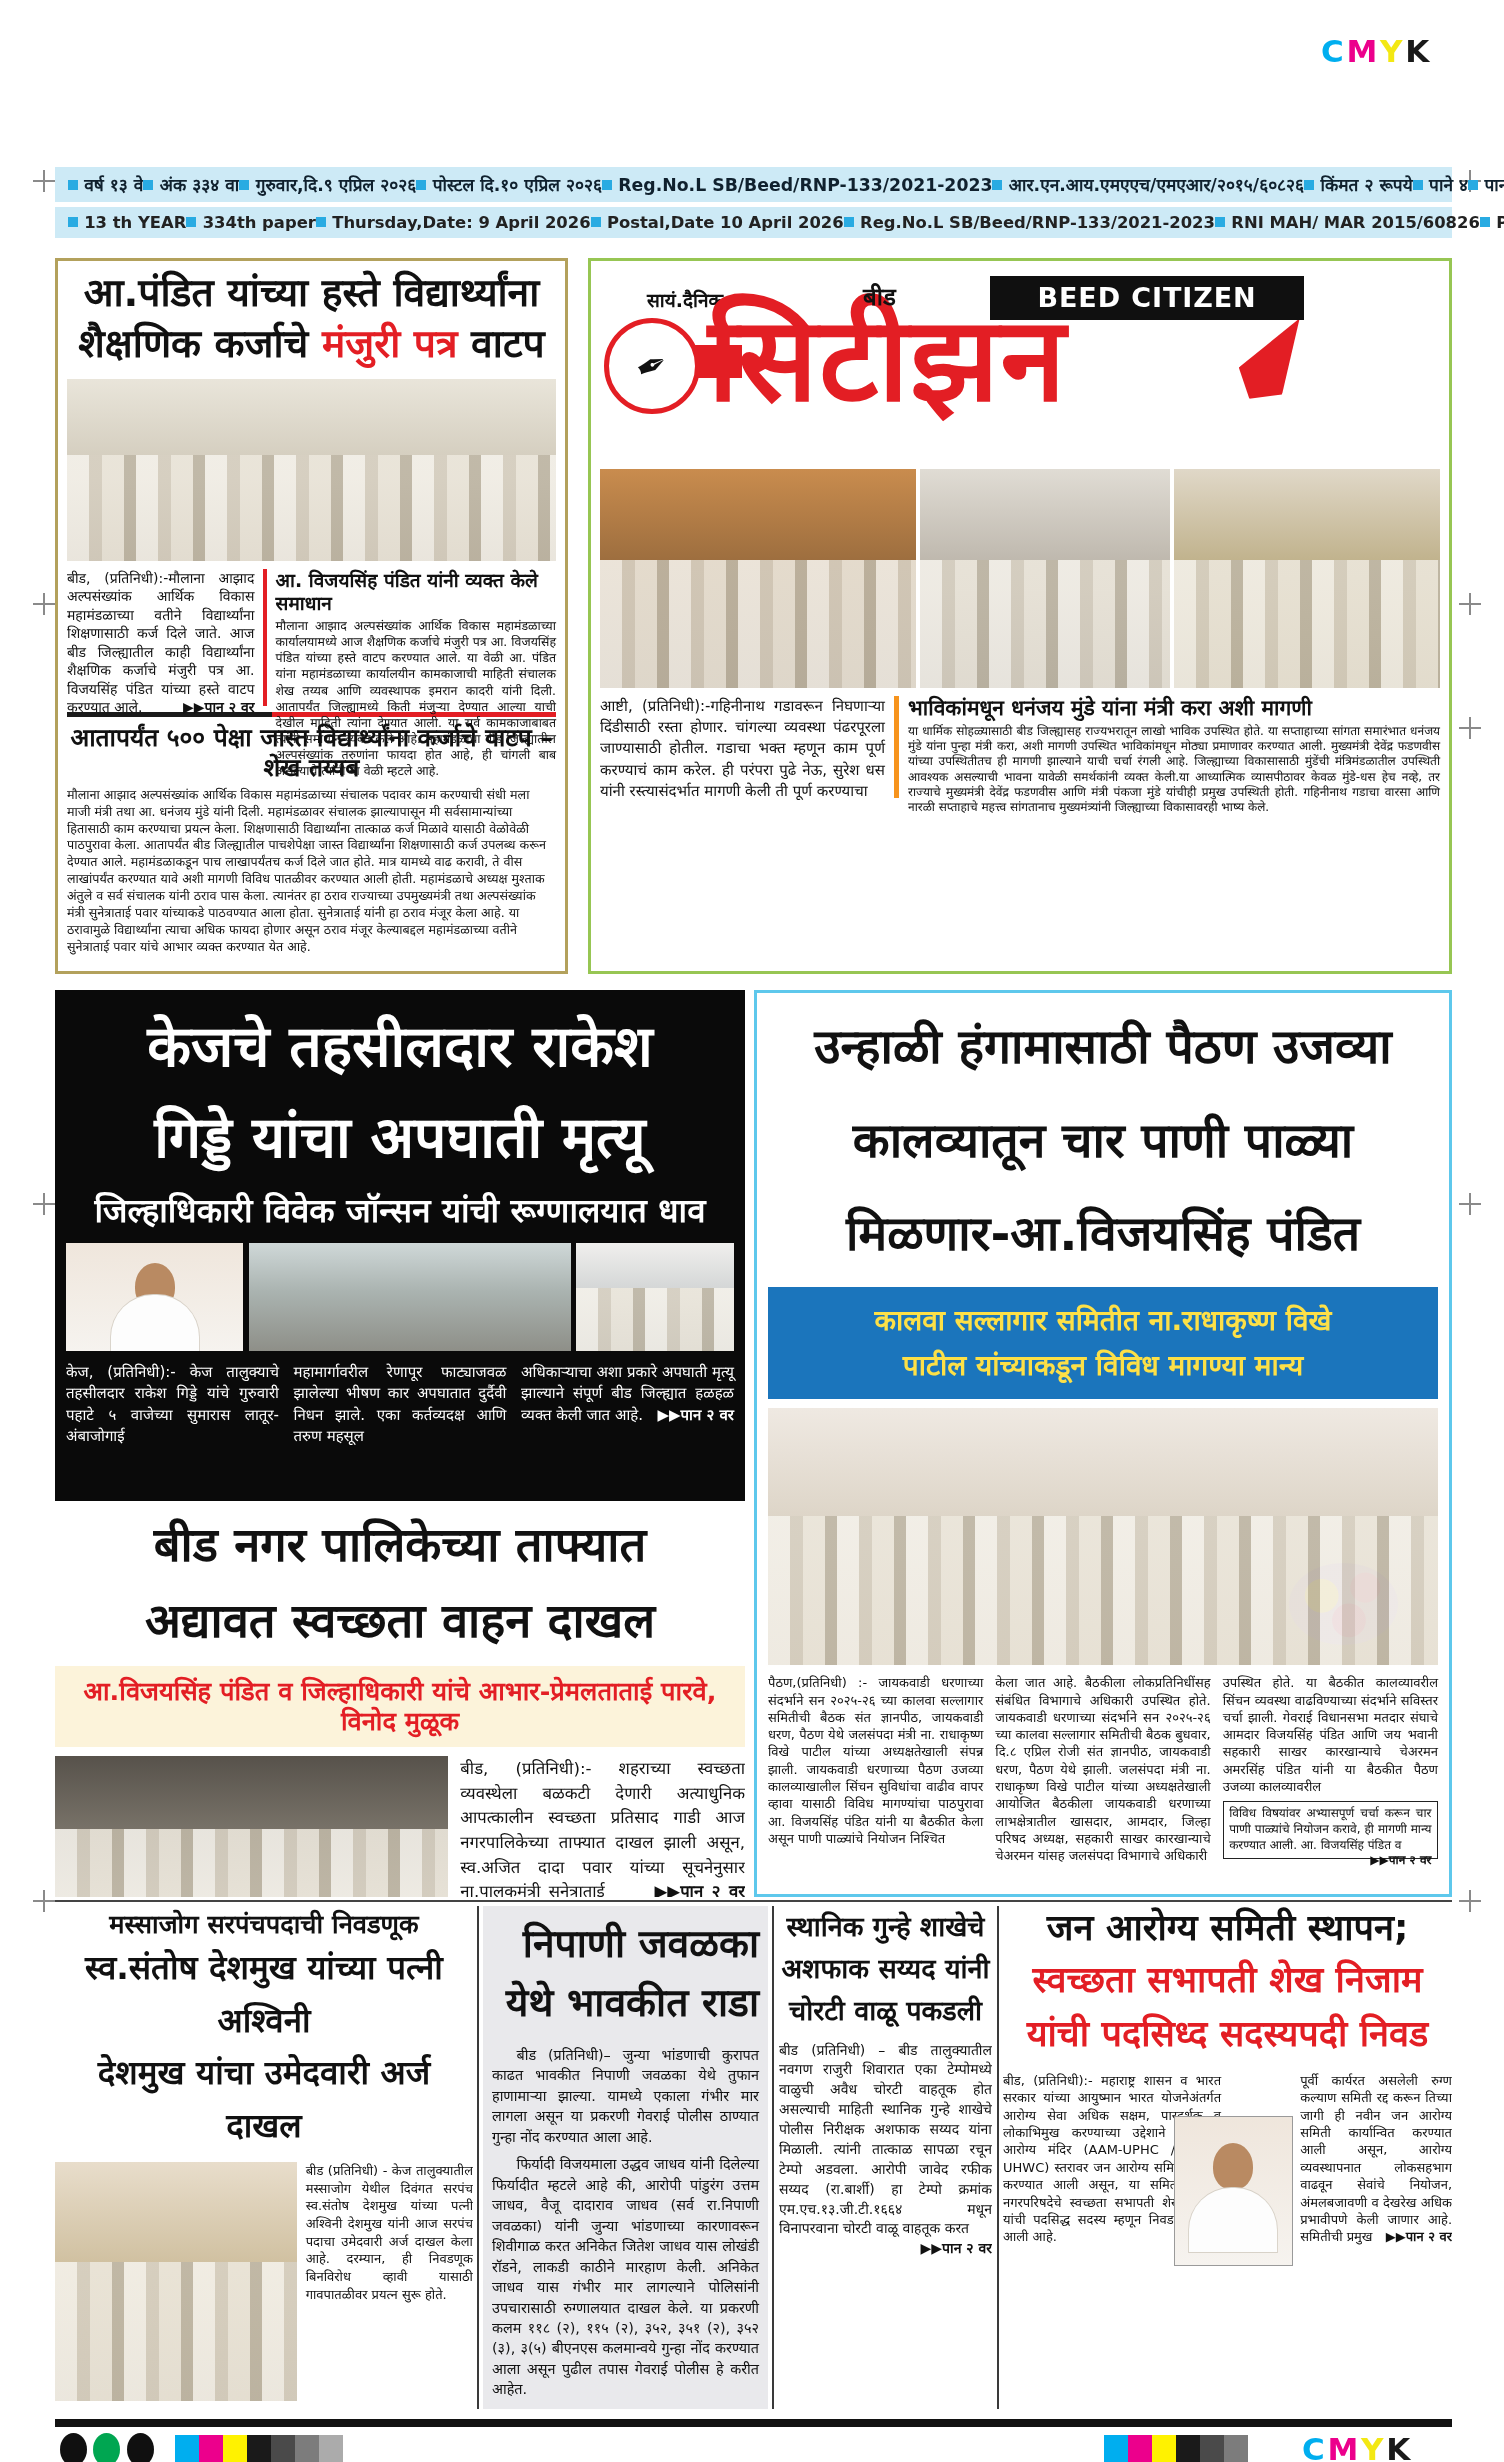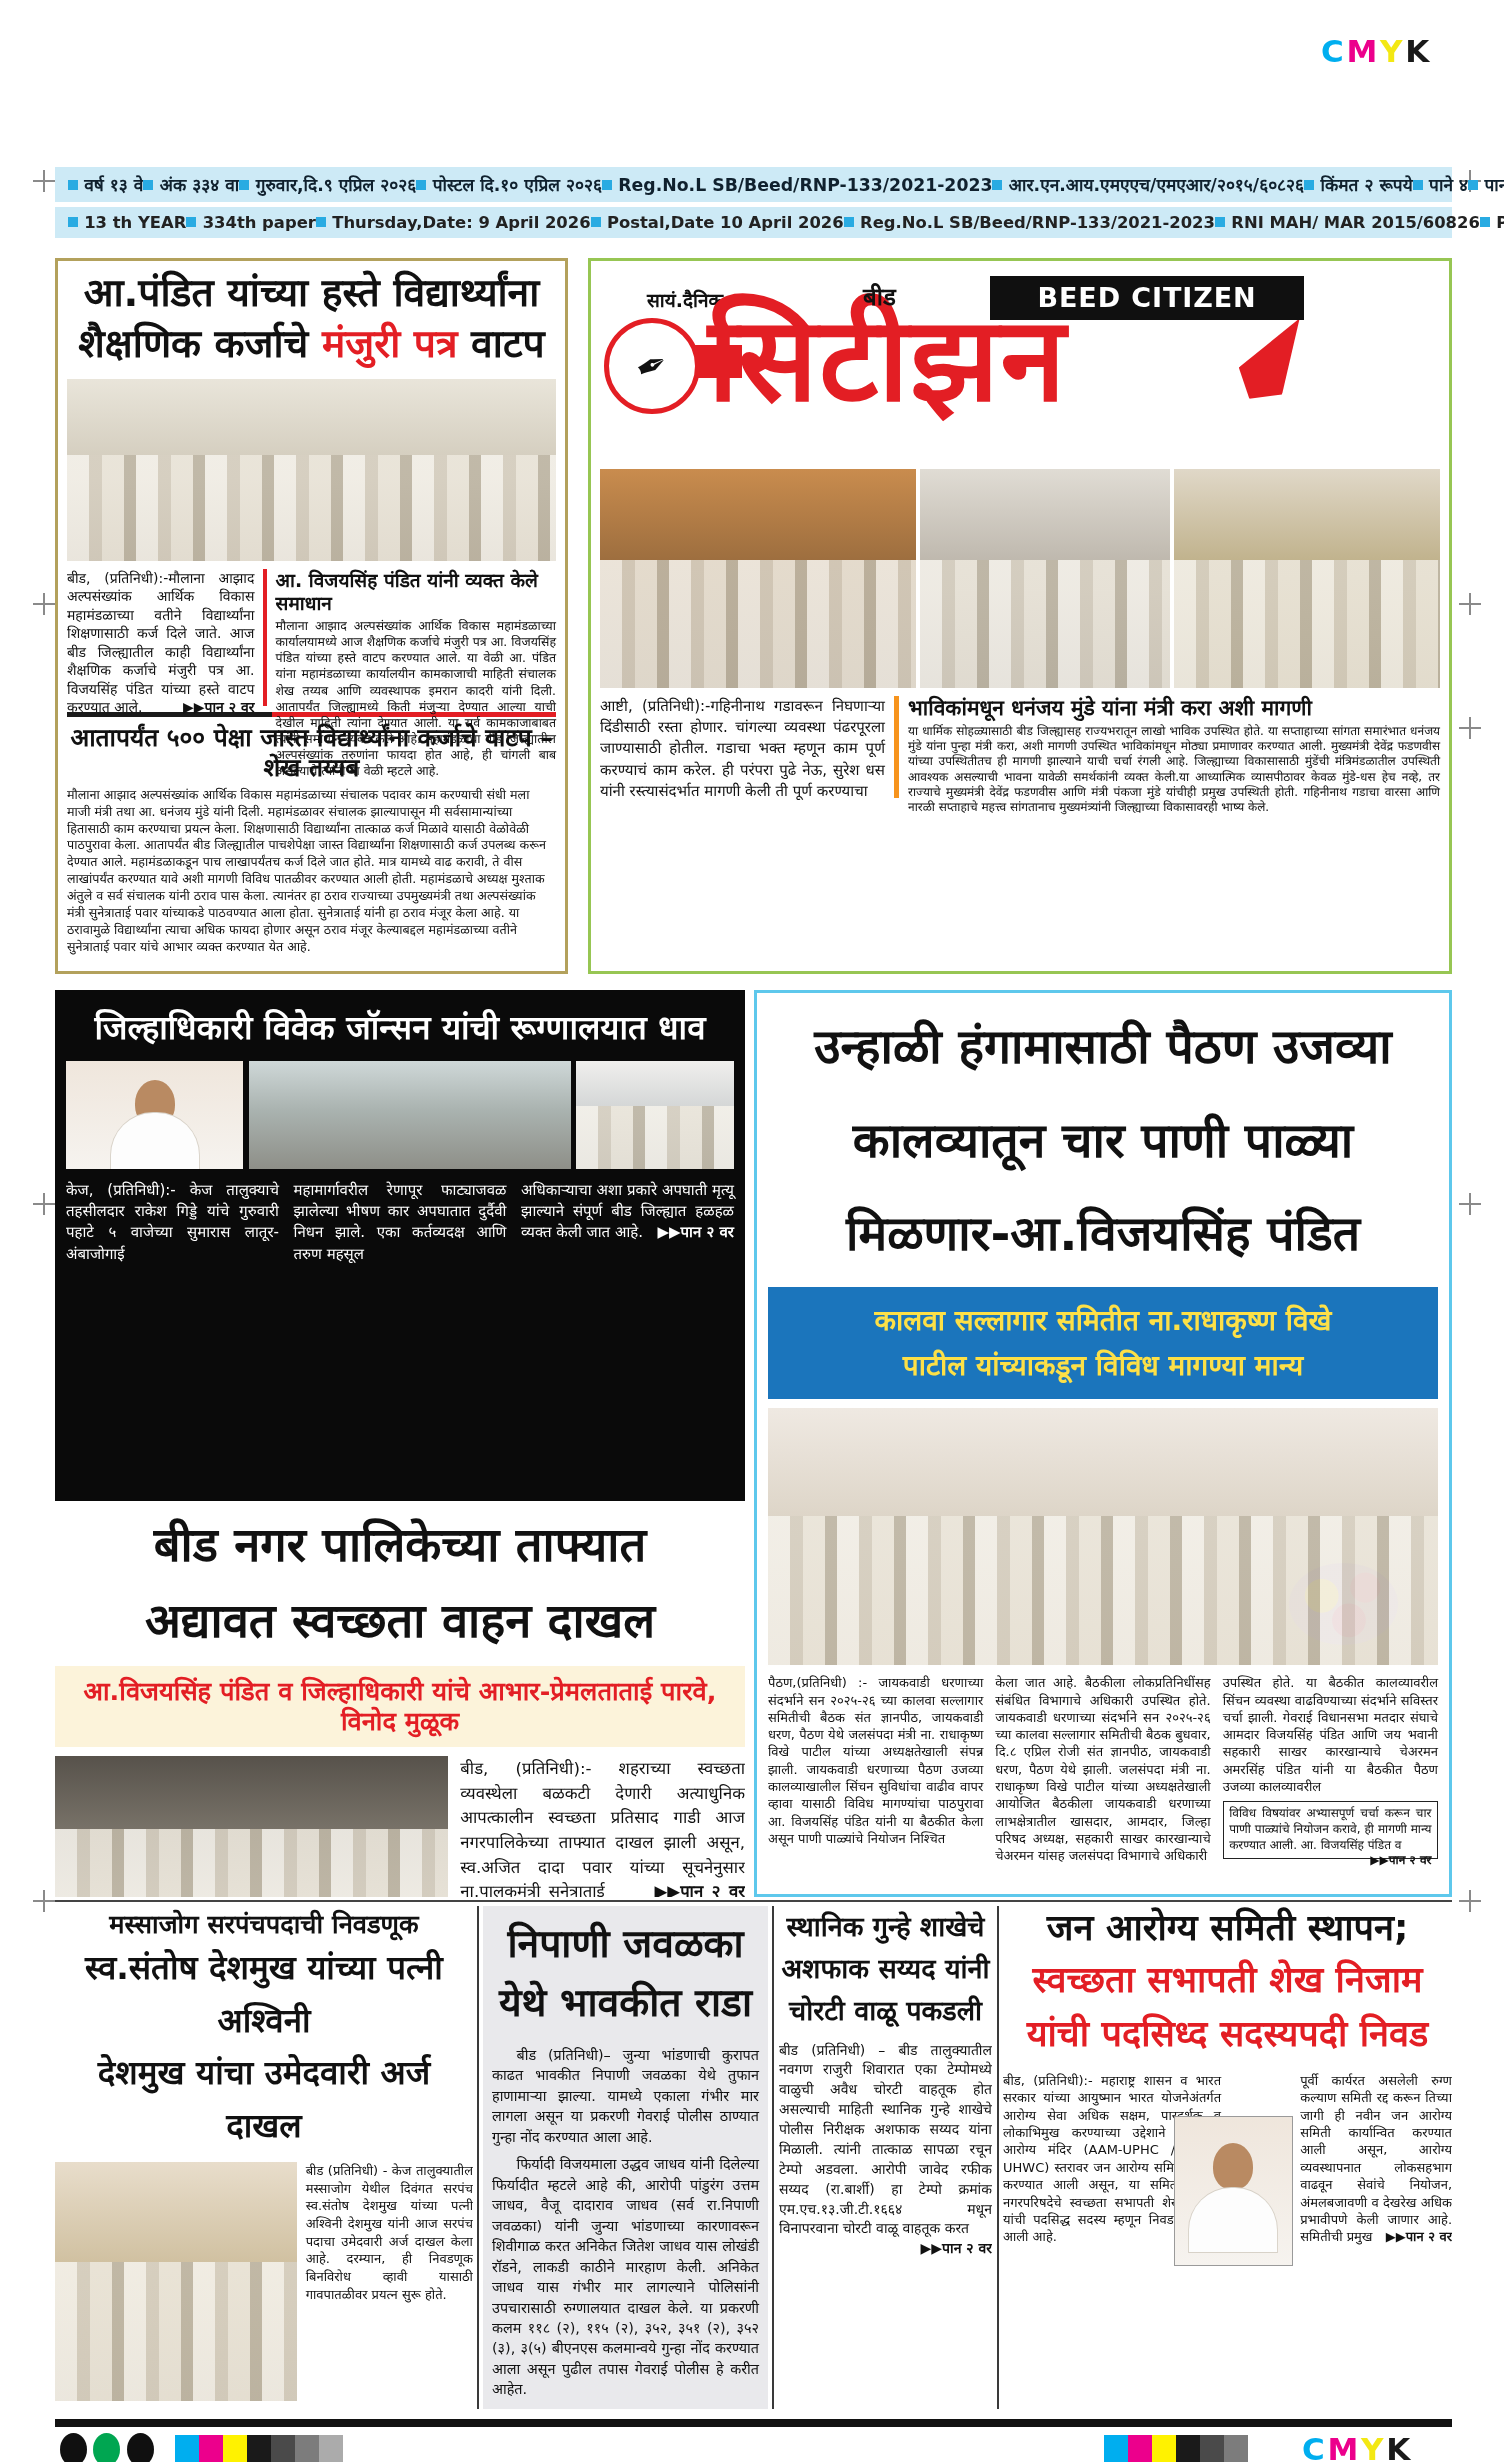--- a/index.html
+++ b/index.html
@@ -114,21 +114,21 @@
   .massbox{left:55px;top:1906px;width:418px;height:503px;}
   .mass-k{text-align:center;font-size:25.5px;font-weight:800;}
   .mass-h{text-align:center;font-size:33px;font-weight:800;line-height:1.6;margin-top:1.8px;}
   .mass-row{display:flex;margin-top:9px;height:239px;}
   .mass-photo{width:58%;}
   .mass-side{flex:1;padding-left:8.2px;box-sizing:border-box;font-size:13px;line-height:1.36;text-align:justify;}
   .mass-cols{display:flex;gap:11px;margin-top:8.2px;font-size:13px;line-height:1.36;text-align:justify;}
   .mass-cols>div{flex:1;}
   
   .nipbox{left:483px;top:1906px;width:285px;height:503px;background:#e9e9ec;padding:9px 9px;}
-  .nip-h{text-align:center;font-size:39px;font-weight:800;line-height:1.5;}
+  .nip-h{text-align:right;font-size:39px;font-weight:800;line-height:1.5;}
   .nip-b{margin-top:12.8px;font-size:14.4px;line-height:1.42;text-align:justify;}
   .nip-b p{margin:0 0 7.3px 0;}
   
   .sandbox{left:779px;top:1906px;width:213px;height:503px;}
   .sand-h{text-align:center;font-size:27px;font-weight:800;line-height:1.55;}
   .sand-b{margin-top:9px;font-size:14px;line-height:1.42;text-align:justify;}
   
   .healthbox{left:1003px;top:1906px;width:449px;height:503px;}
   .health-h1{text-align:center;font-size:36px;font-weight:800;line-height:1.2;}
   .health-h2{text-align:center;font-size:36px;font-weight:800;line-height:1.5;color:#e31e24;margin-top:3.6px;}
@@ -279,20 +279,23 @@
         <span>आष्टी, (प्रतिनिधी):-गहिनीनाथ गडावरून निघणाऱ्या दिंडीसाठी रस्ता होणार. चांगल्या व्यवस्था पंढरपूरला जाण्यासाठी होतील. गडाचा भक्त म्हणून काम पूर्ण करण्याचं काम करेल. ही परंपरा पुढे नेऊ, सुरेश धस यांनी रस्त्यासंदर्भात मागणी केली ती पूर्ण करण्याचा</span> 
       </div>
       <div class="lead-c2">
         <h3>भाविकांमधून धनंजय मुंडे यांना मंत्री करा अशी मागणी</h3>
         <p>या धार्मिक सोहळ्यासाठी बीड जिल्ह्यासह राज्यभरातून लाखो भाविक उपस्थित होते. या सप्ताहाच्या सांगता समारंभात धनंजय मुंडे यांना पुन्हा मंत्री करा, अशी मागणी उपस्थित भाविकांमधून मोठ्या प्रमाणावर करण्यात आली. मुख्यमंत्री देवेंद्र फडणवीस यांच्या उपस्थितीतच ही मागणी झाल्याने याची चर्चा रंगली आहे. जिल्ह्याच्या विकासासाठी मुंडेंची मंत्रिमंडळातील उपस्थिती आवश्यक असल्याची भावना यावेळी समर्थकांनी व्यक्त केली.या आध्यात्मिक व्यासपीठावर केवळ मुंडे-धस हेच नव्हे, तर राज्याचे मुख्यमंत्री देवेंद्र फडणवीस आणि मंत्री पंकजा मुंडे यांचीही प्रमुख उपस्थिती होती. गहिनीनाथ गडाचा वारसा आणि नारळी सप्ताहाचे महत्त्व सांगतानाच मुख्यमंत्र्यांनी जिल्ह्याच्या विकासावरही भाष्य केले.</p>
       </div>
     </div>
   </section>
 
   <section class="abox tehbox">
+    <div class="teh-h">
+      <span>केजचे तहसीलदार राकेश</span><br><span>गिड्डे यांचा अपघाती मृत्यू</span>
+    </div>
     <div class="teh-sub">जिल्हाधिकारी विवेक जॉन्सन यांची रूग्णालयात धाव</div>
     <div class="teh-photos">
       <div class="ph ph-portrait" style="width:27%"></div>
       <div class="ph ph-acc2" style="width:49%"></div>
       <div class="ph ph-acc1 band" style="width:24%"></div>
     </div>
     <div class="teh-cols">
       <div>केज, (प्रतिनिधी):- केज तालुक्याचे तहसीलदार राकेश गिड्डे यांचे गुरुवारी पहाटे ५ वाजेच्या सुमारास लातूर-अंबाजोगाई</div>
       <div>महामार्गावरील रेणापूर फाट्याजवळ झालेल्या भीषण कार अपघातात दुर्दैवी निधन झाले. एका कर्तव्यदक्ष आणि तरुण महसूल</div>
       <div>

